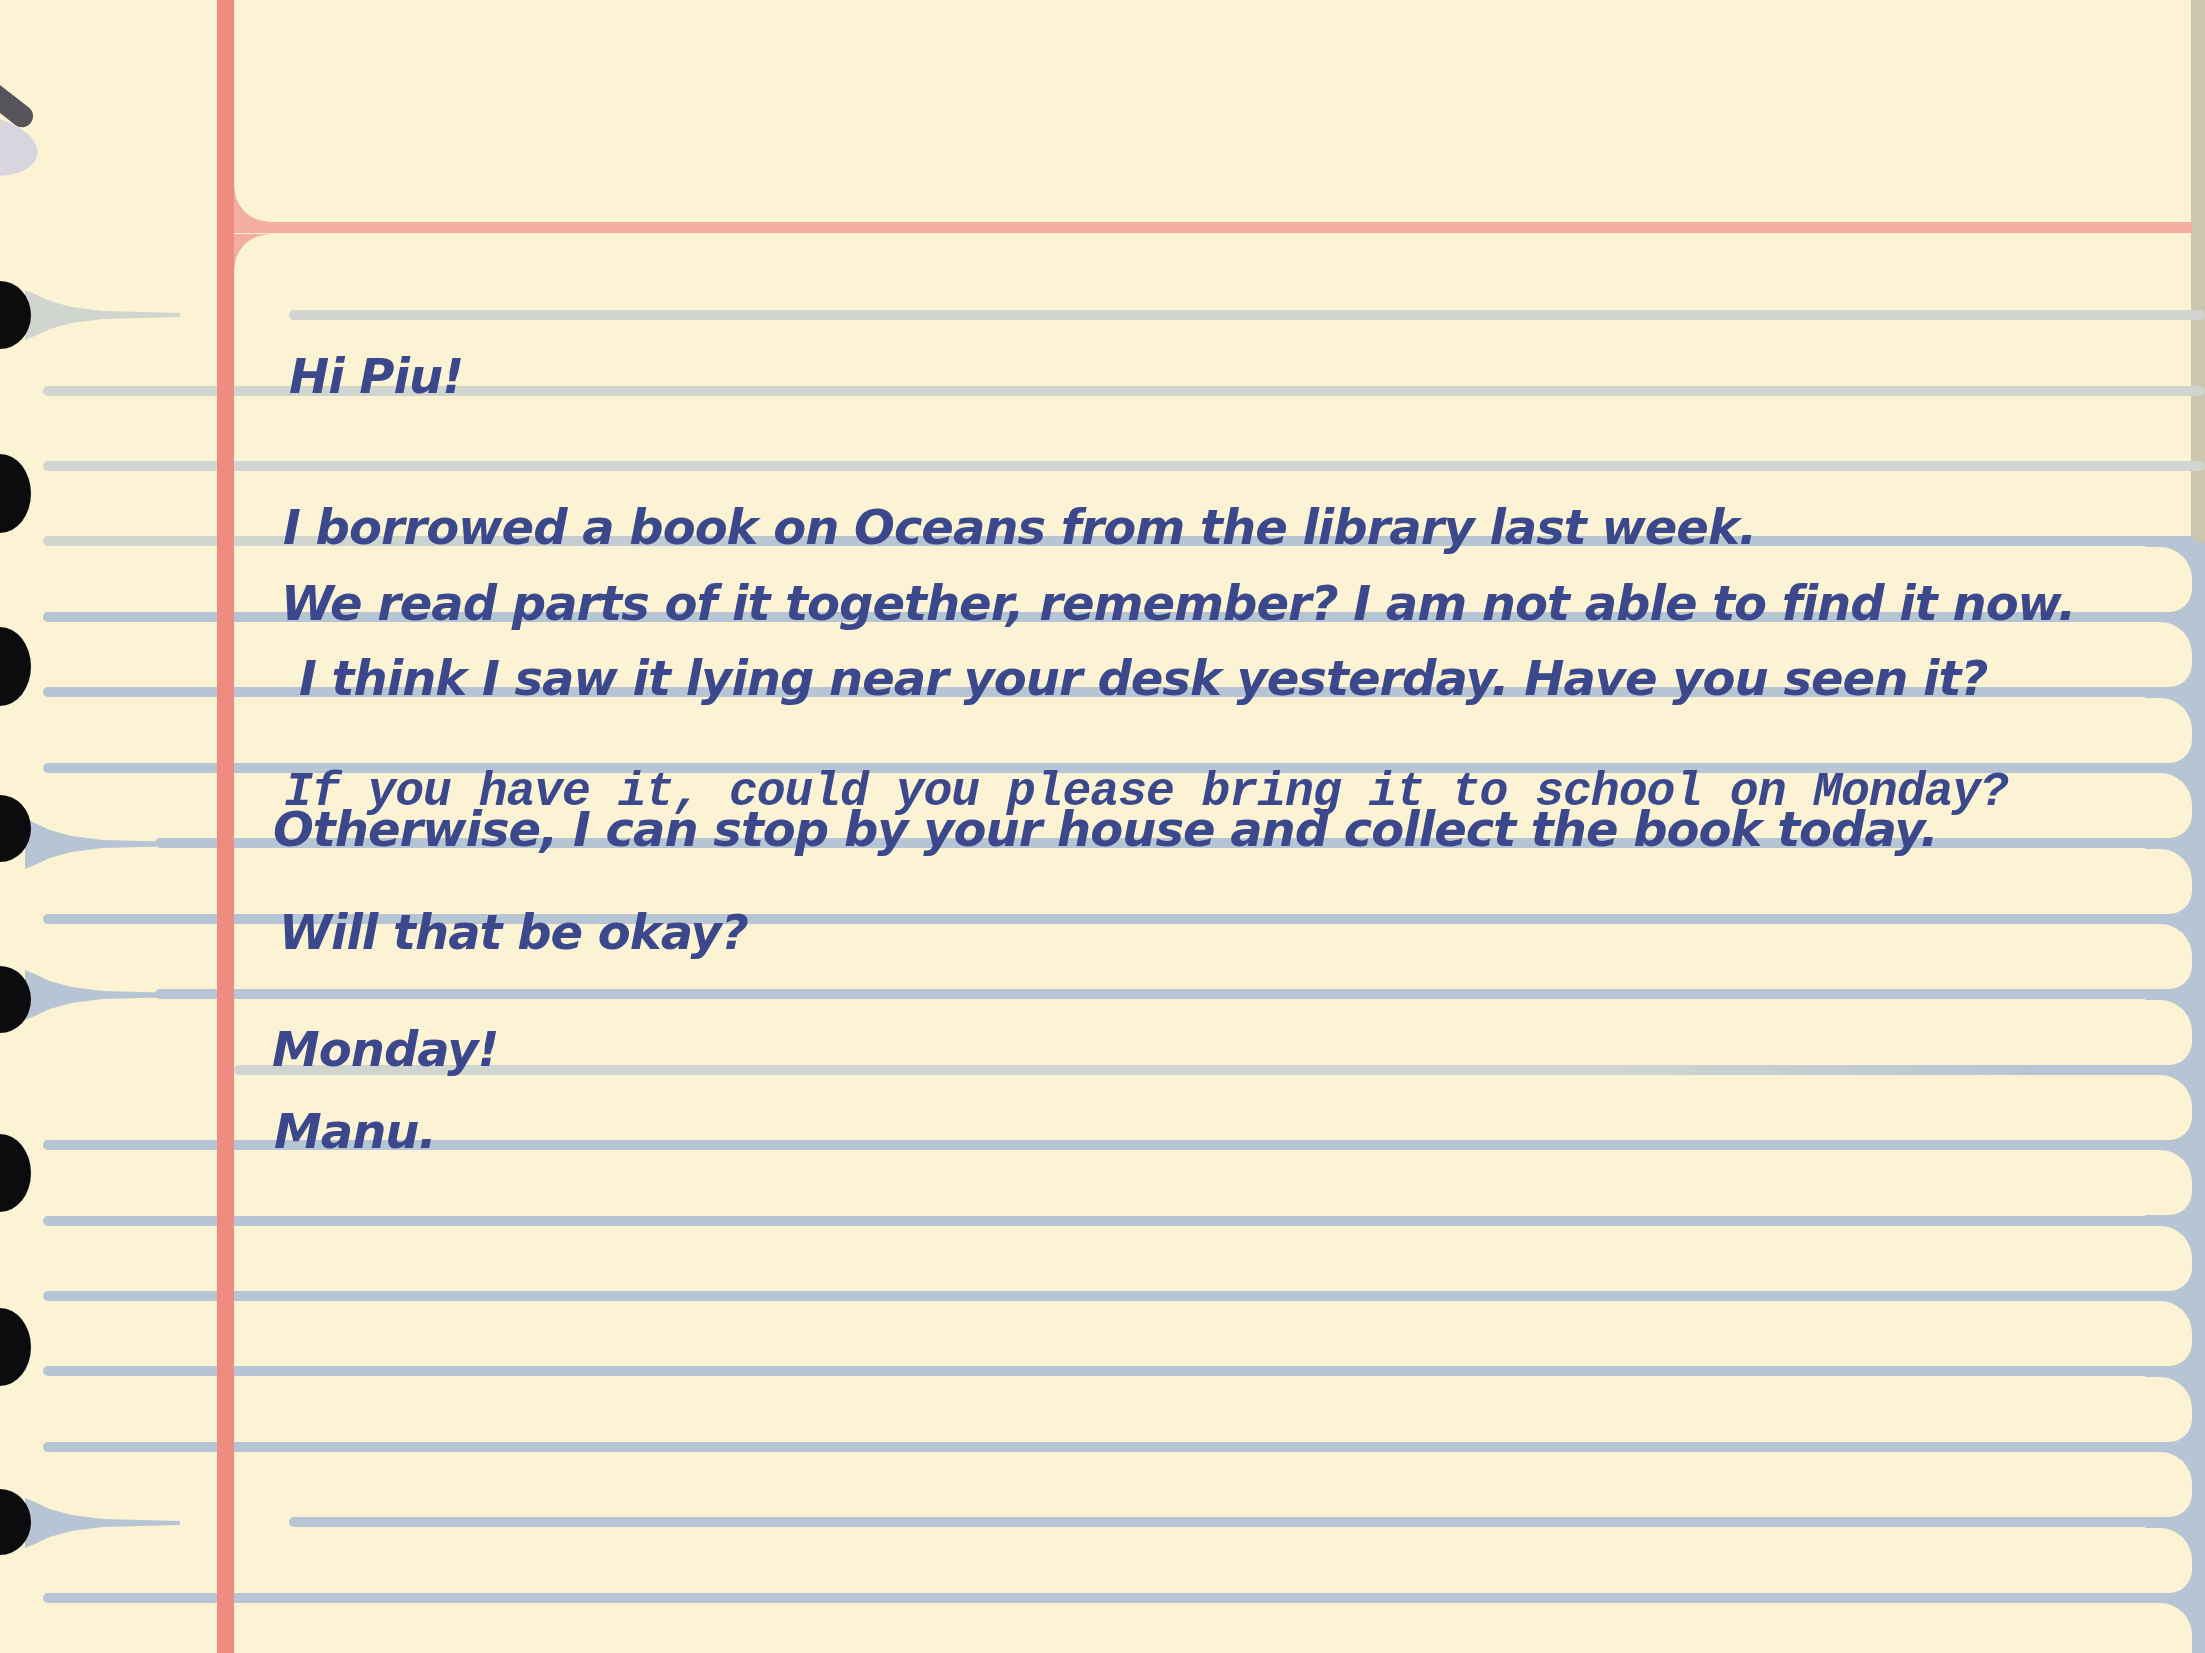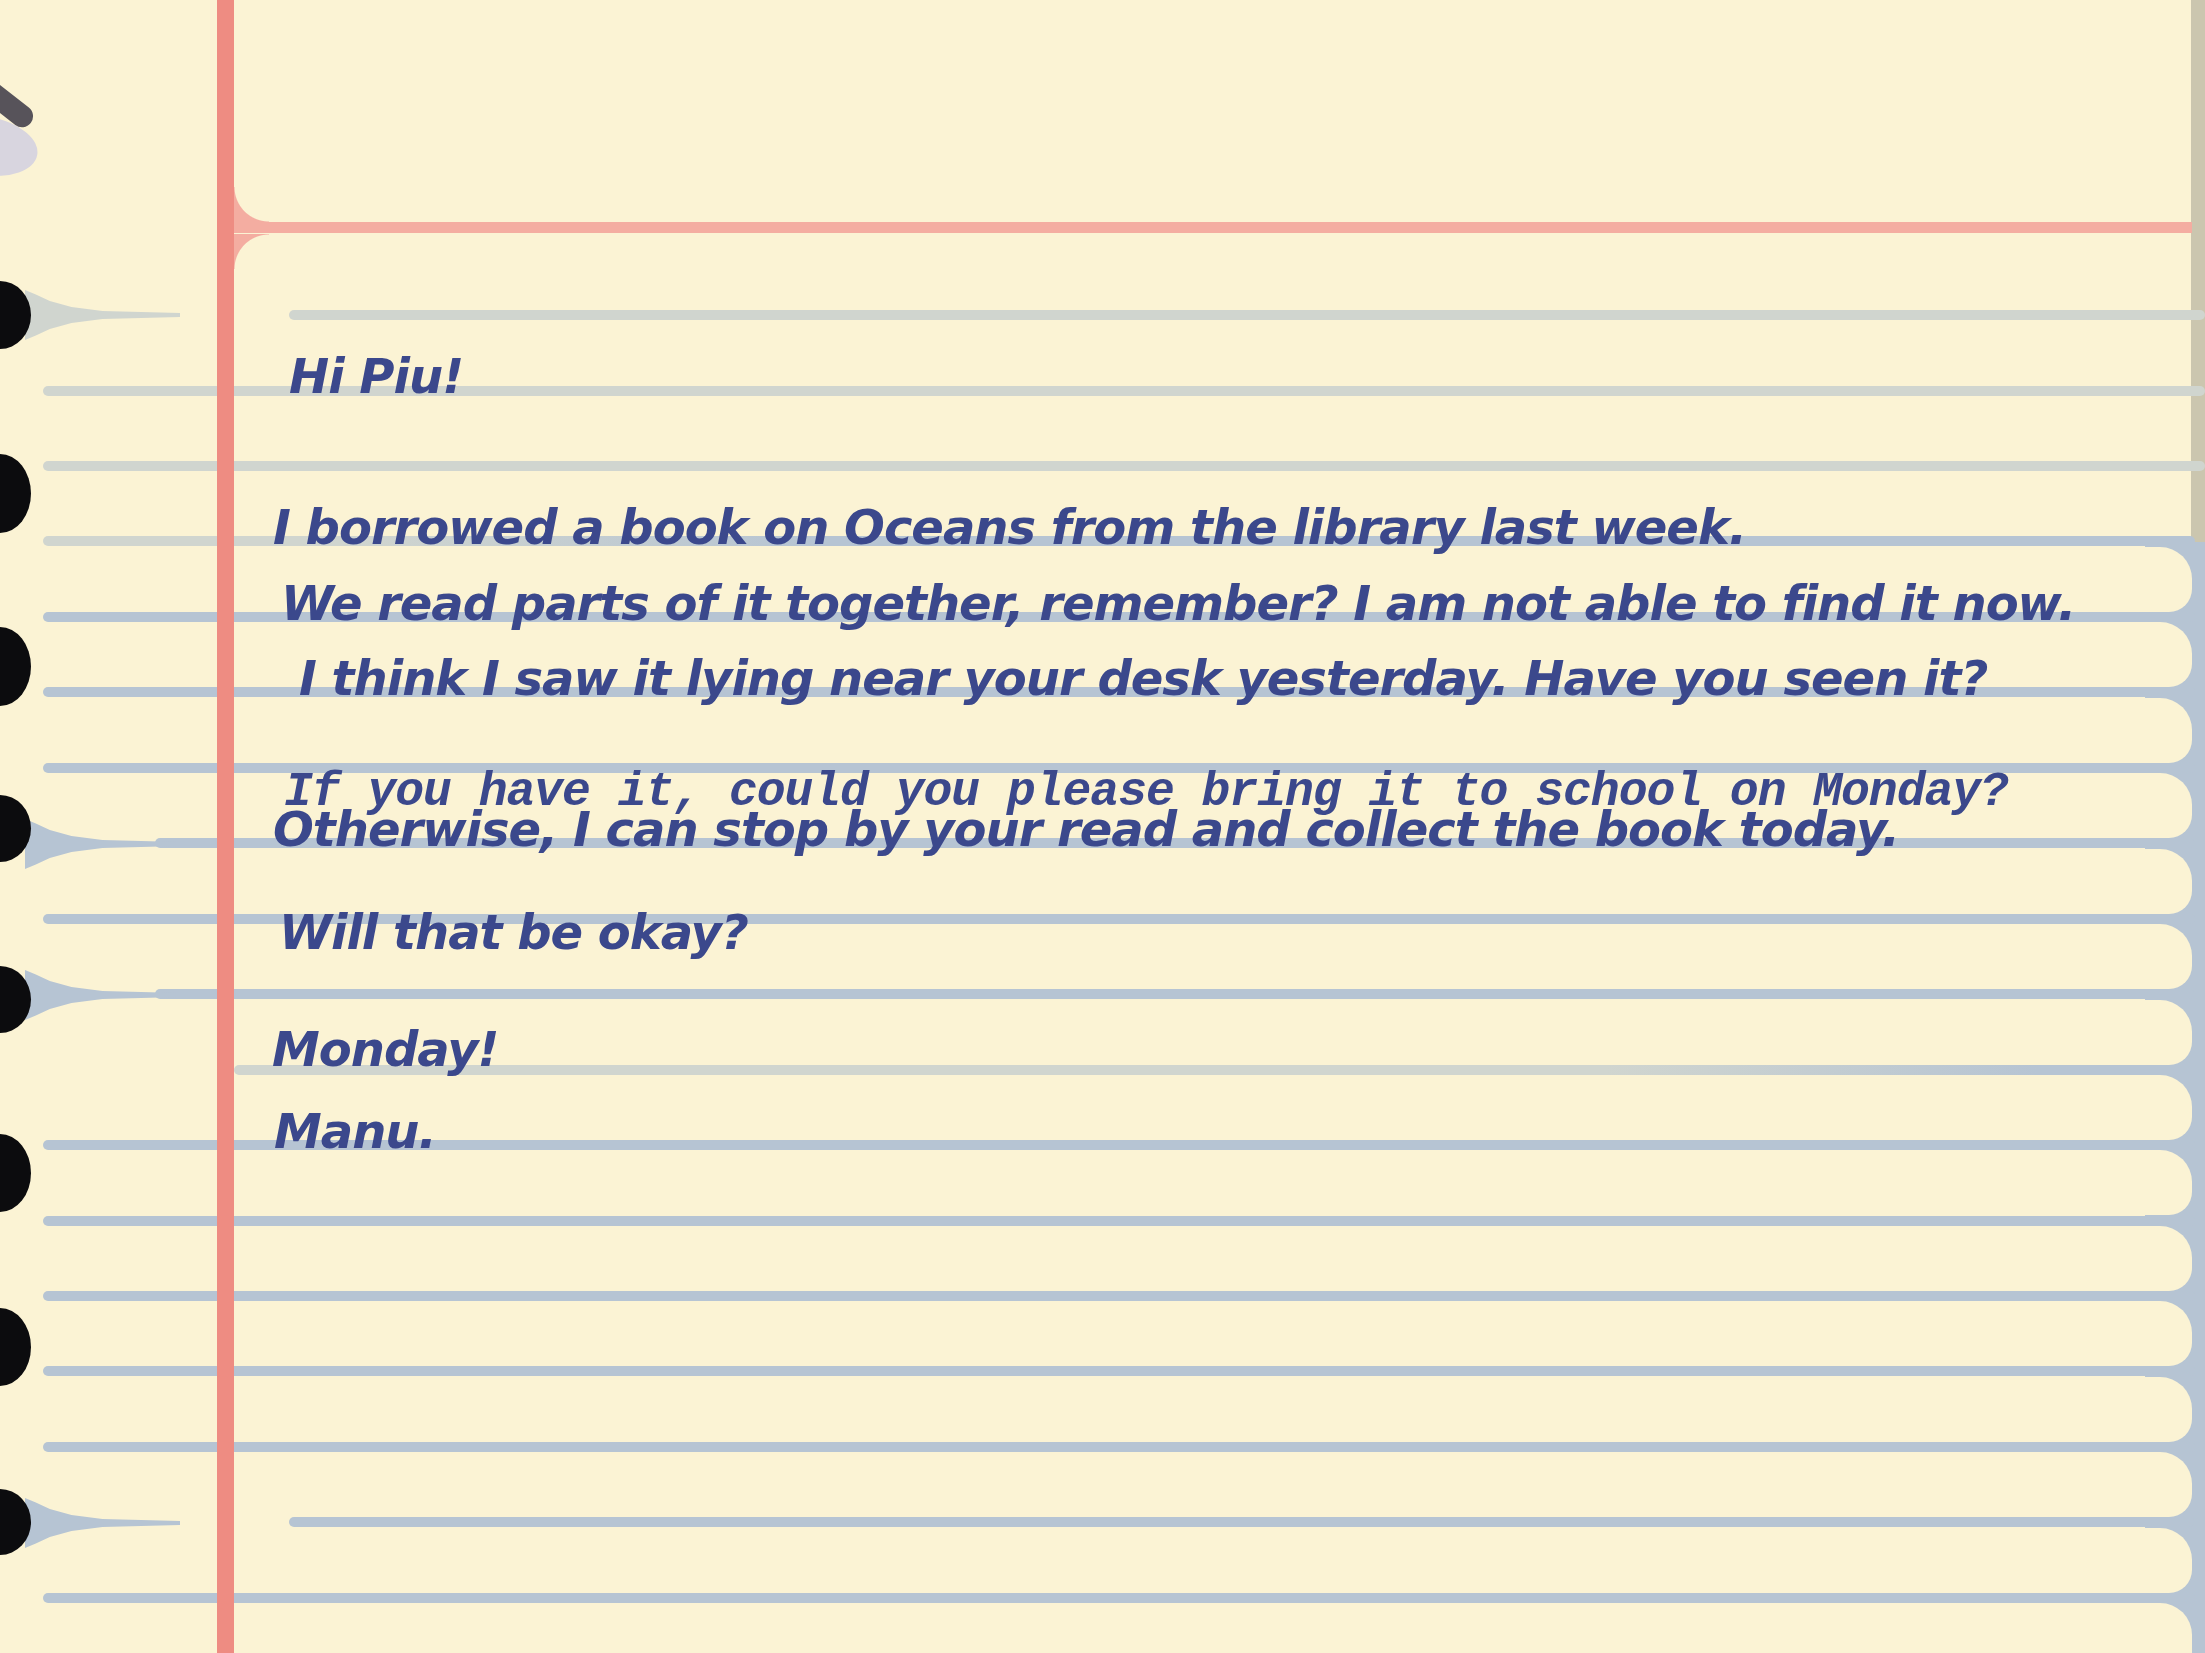--- a/index.html
+++ b/index.html
@@ -142,24 +142,24 @@
   <div id="pen-tip-body" class="abs"></div>
   <div id="pen-tip-clip" class="abs"></div>
 
   <div id="margin-line-vertical" class="abs"></div>
   <div id="margin-line-horizontal" class="abs"></div>
   <div id="margin-fillet-top" class="abs"></div>
   <div id="margin-fillet-bottom" class="abs"></div>
 
   <div>
     <div class="note-line" style="left:289px;  top:352px;">Hi Piu!</div>
-    <div class="note-line" style="left:273px;  top:503px;">I borrowed a book on Oceans from the library last week.</div>
+    <div class="note-line" style="left:283px;  top:503px;">I borrowed a book on Oceans from the library last week.</div>
     <div class="note-line" style="left:281px;  top:579px;">We read parts of it together, remember? I am not able to find it now.</div>
     <div class="note-line" style="left:299px;  top:654px;">I think I saw it lying near your desk yesterday. Have you seen it?</div>
     <div class="note-line" style="left:284px;  top:768px;font-family:Liberation Mono, monospace;">If you have it, could you please bring it to school on Monday?</div>
-    <div class="note-line" style="left:273px;  top:805px;">Otherwise, I can stop by your read and collect the book today.</div>
+    <div class="note-line" style="left:273px;  top:805px;">Otherwise, I can stop by your house and collect the book today.</div>
     <div class="note-line" style="left:279px;  top:908px;">Will that be okay?</div>
     <div class="note-line" style="left:272px;  top:1025px;">Monday!</div>
     <div class="note-line" style="left:274px;  top:1107px;text-align:center;">Manu.</div>
   </div>
 
 </div>
 
 
 </body></html>

